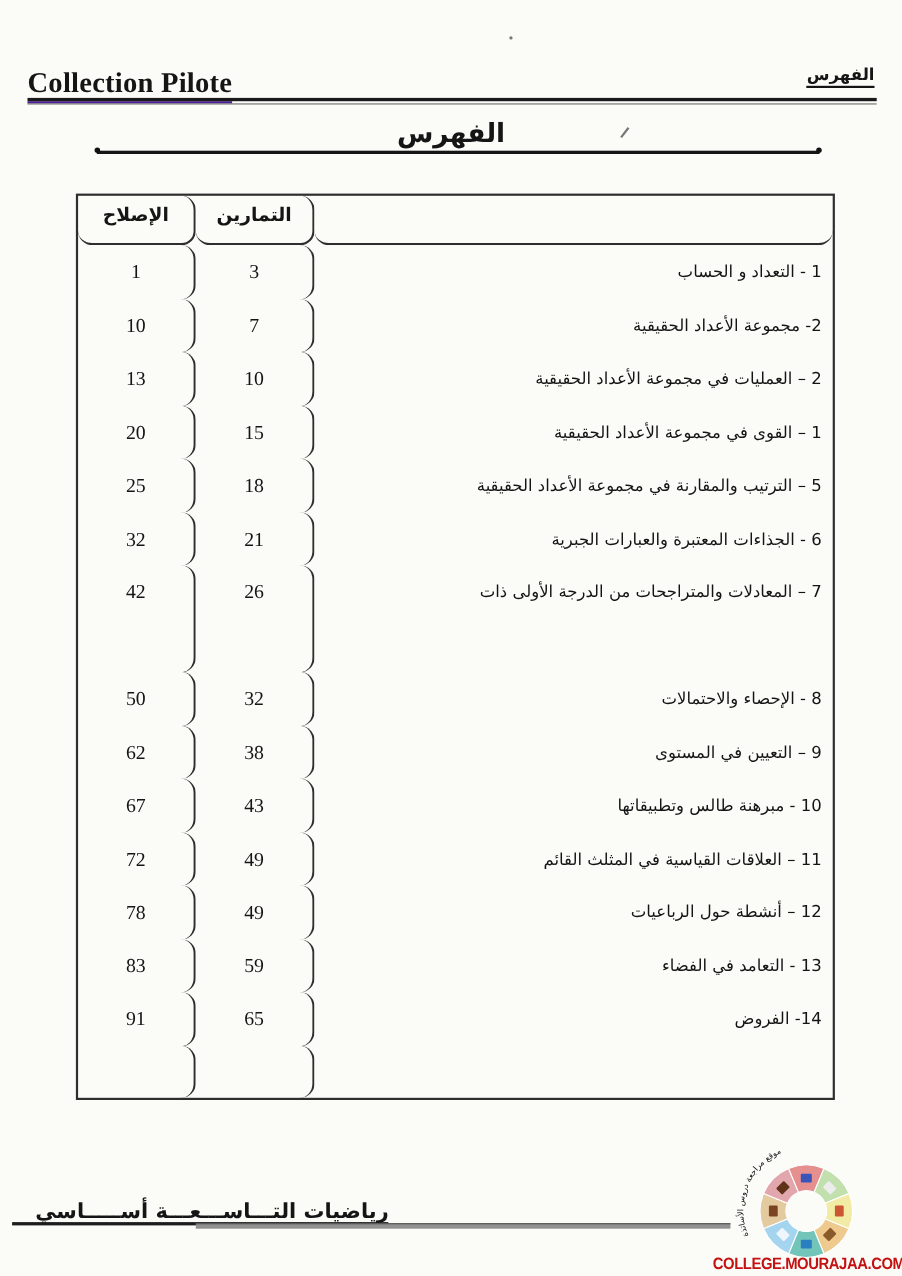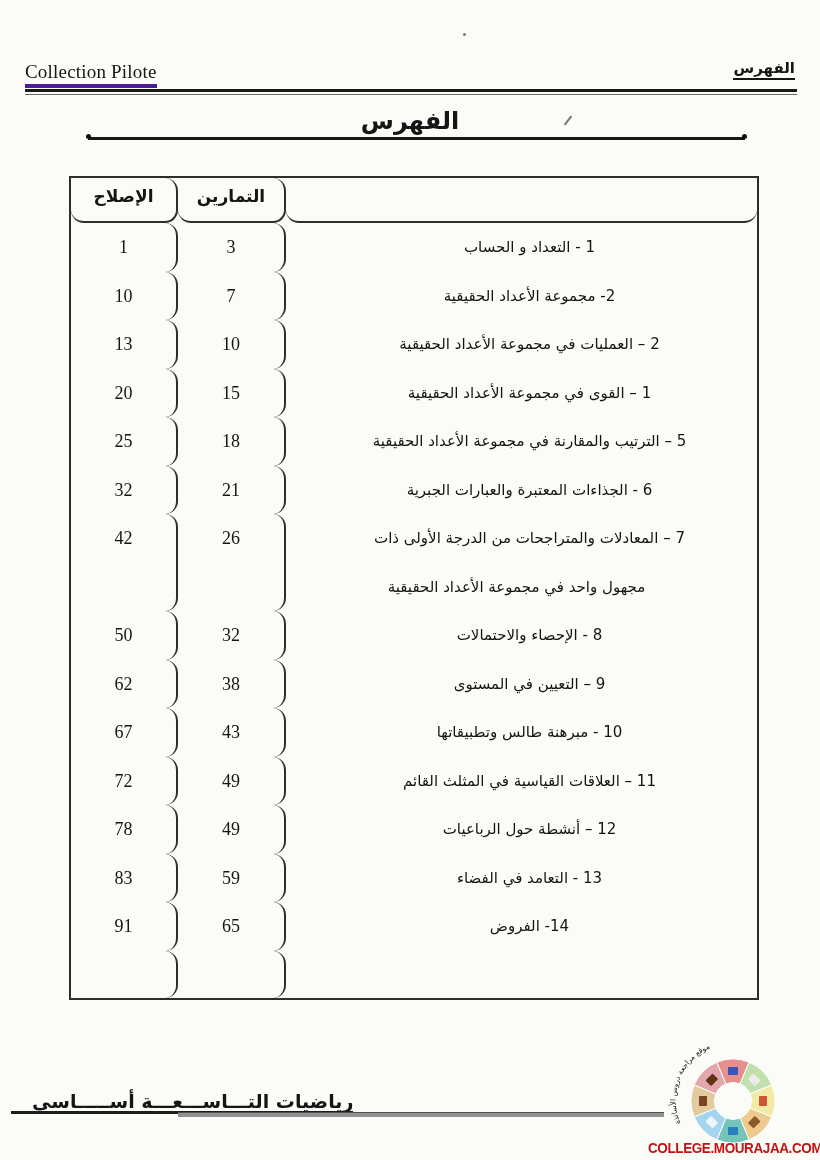--- a/index.html
+++ b/index.html
@@ -4,22 +4,22 @@
 <style>
   html,body{margin:0;padding:0;}
   .page{
     position:relative; width:820px; height:1160px;
     background:#fbfbf8; color:#151515; overflow:hidden;
     font-family:"DejaVu Sans",sans-serif;
   }
   
   .hdr-left{
     position:absolute; left:25px; top:61px;
-    font-family:"Liberation Serif",serif; font-weight:normal; font-size:19px;
-    border-bottom:4px solid #4c1d95; padding-bottom:1px; letter-spacing:.2px;
+    font-family:"Liberation Serif",serif; font-weight:bold; font-size:26px;
+    border-bottom:2px solid #4c1d95; padding-bottom:1px; letter-spacing:.2px;
   }
   .hdr-right{
     position:absolute; right:25px; top:59px;
     font-weight:bold; font-size:15px; direction:rtl;
     border-bottom:2px solid #141414; padding-bottom:1px;
   }
   .hdr-rule{
     position:absolute; left:25px; width:772px; top:89px; height:2px;
     border-top:3px solid #1a1a1a; border-bottom:1.5px solid #6b6b6b;
   }
@@ -53,21 +53,21 @@
   .head{
     height:45px; border-bottom:2px solid #2e2e2e;
     font-weight:bold; font-size:17px; text-align:center;
     line-height:36px; direction:rtl;
   }
   .num{
     font-family:"Liberation Serif",serif; font-size:18px;
     text-align:center; line-height:48.5px; height:48.5px;
   }
   .ttl{
-    direction:rtl; text-align:center; padding-right:10px;
+    direction:rtl; text-align:right; padding-right:10px;
     font-size:15px; line-height:48.5px; height:48.5px; color:#141414;margin-left:26px;
   }
   .tall{height:97px;}
   .tline{height:48.5px; white-space:nowrap;}
   .tline2{padding-right:26px;}
   .fillcell{height:47px;}
   
   .footer-label{
     position:absolute; left:14px; top:1090px;
     font-weight:bold; font-size:19px; direction:rtl;margin-left:18px;
@@ -107,21 +107,20 @@
         </div><div class="cell num c-corr">13</div><div class="cell num c-ex">10</div><div class="cell ttl c-title">
           <div class="tline">2 – العمليات في مجموعة الأعداد الحقيقية</div>
         </div><div class="cell num c-corr">20</div><div class="cell num c-ex">15</div><div class="cell ttl c-title">
           <div class="tline">1 – القوى في مجموعة الأعداد الحقيقية</div>
         </div><div class="cell num c-corr">25</div><div class="cell num c-ex">18</div><div class="cell ttl c-title">
           <div class="tline">5 – الترتيب والمقارنة في مجموعة الأعداد الحقيقية</div>
         </div><div class="cell num c-corr">32</div><div class="cell num c-ex">21</div><div class="cell ttl c-title">
           <div class="tline">6 - الجذاءات المعتبرة والعبارات الجبرية</div>
         </div><div class="cell num c-corr tall">42</div><div class="cell num c-ex tall">26</div><div class="cell ttl c-title tall">
           <div class="tline">7 – المعادلات والمتراجحات من الدرجة الأولى ذات</div>
-          <div class="tline tline2">مجهول واحد في مجموعة الأعداد الحقيقية</div>
         </div><div class="cell num c-corr">50</div><div class="cell num c-ex">32</div><div class="cell ttl c-title">
           <div class="tline">8 - الإحصاء والاحتمالات</div>
         </div><div class="cell num c-corr">62</div><div class="cell num c-ex">38</div><div class="cell ttl c-title">
           <div class="tline">9 – التعيين في المستوى</div>
         </div><div class="cell num c-corr">67</div><div class="cell num c-ex">43</div><div class="cell ttl c-title">
           <div class="tline">10 - مبرهنة طالس وتطبيقاتها</div>
         </div><div class="cell num c-corr">72</div><div class="cell num c-ex">49</div><div class="cell ttl c-title">
           <div class="tline">11 – العلاقات القياسية في المثلث القائم</div>
         </div><div class="cell num c-corr">78</div><div class="cell num c-ex">49</div><div class="cell ttl c-title">
           <div class="tline">12 – أنشطة حول الرباعيات</div>

